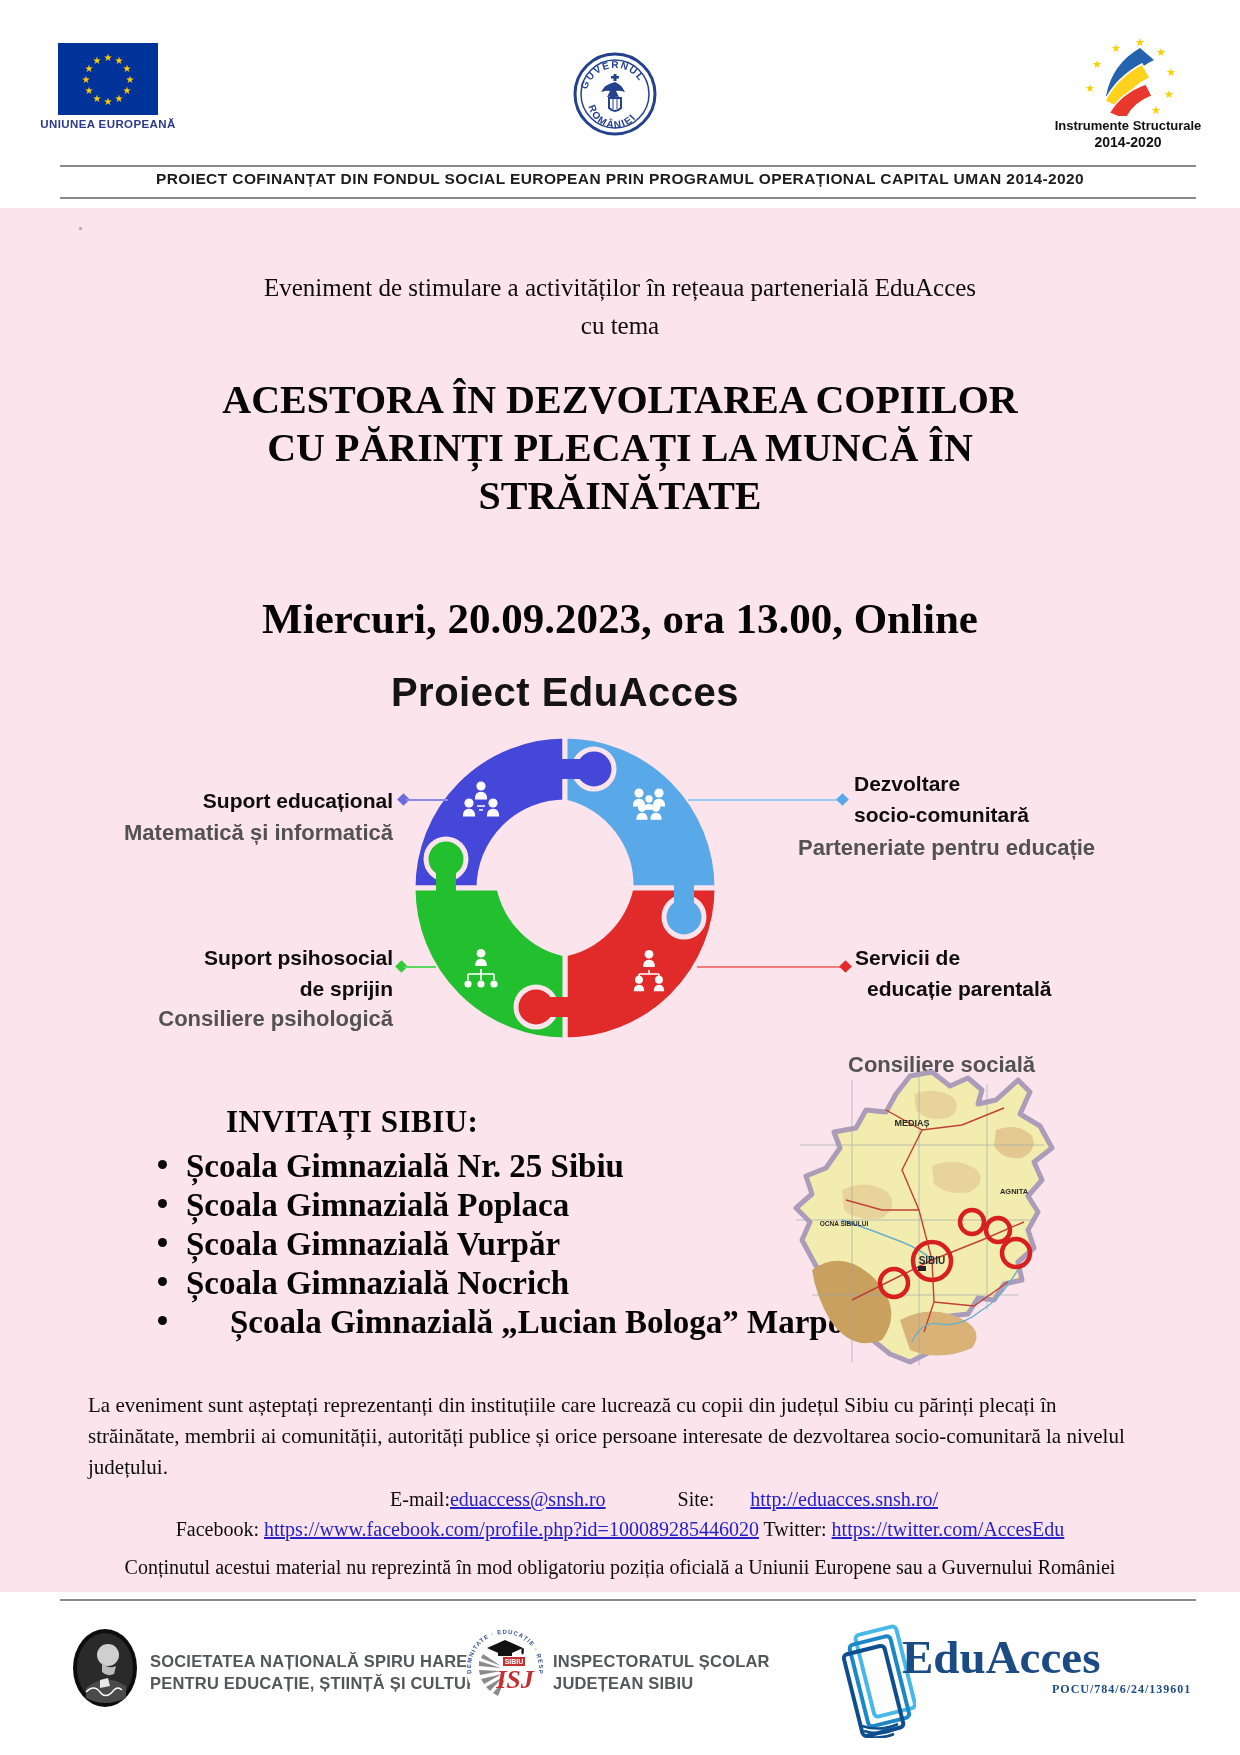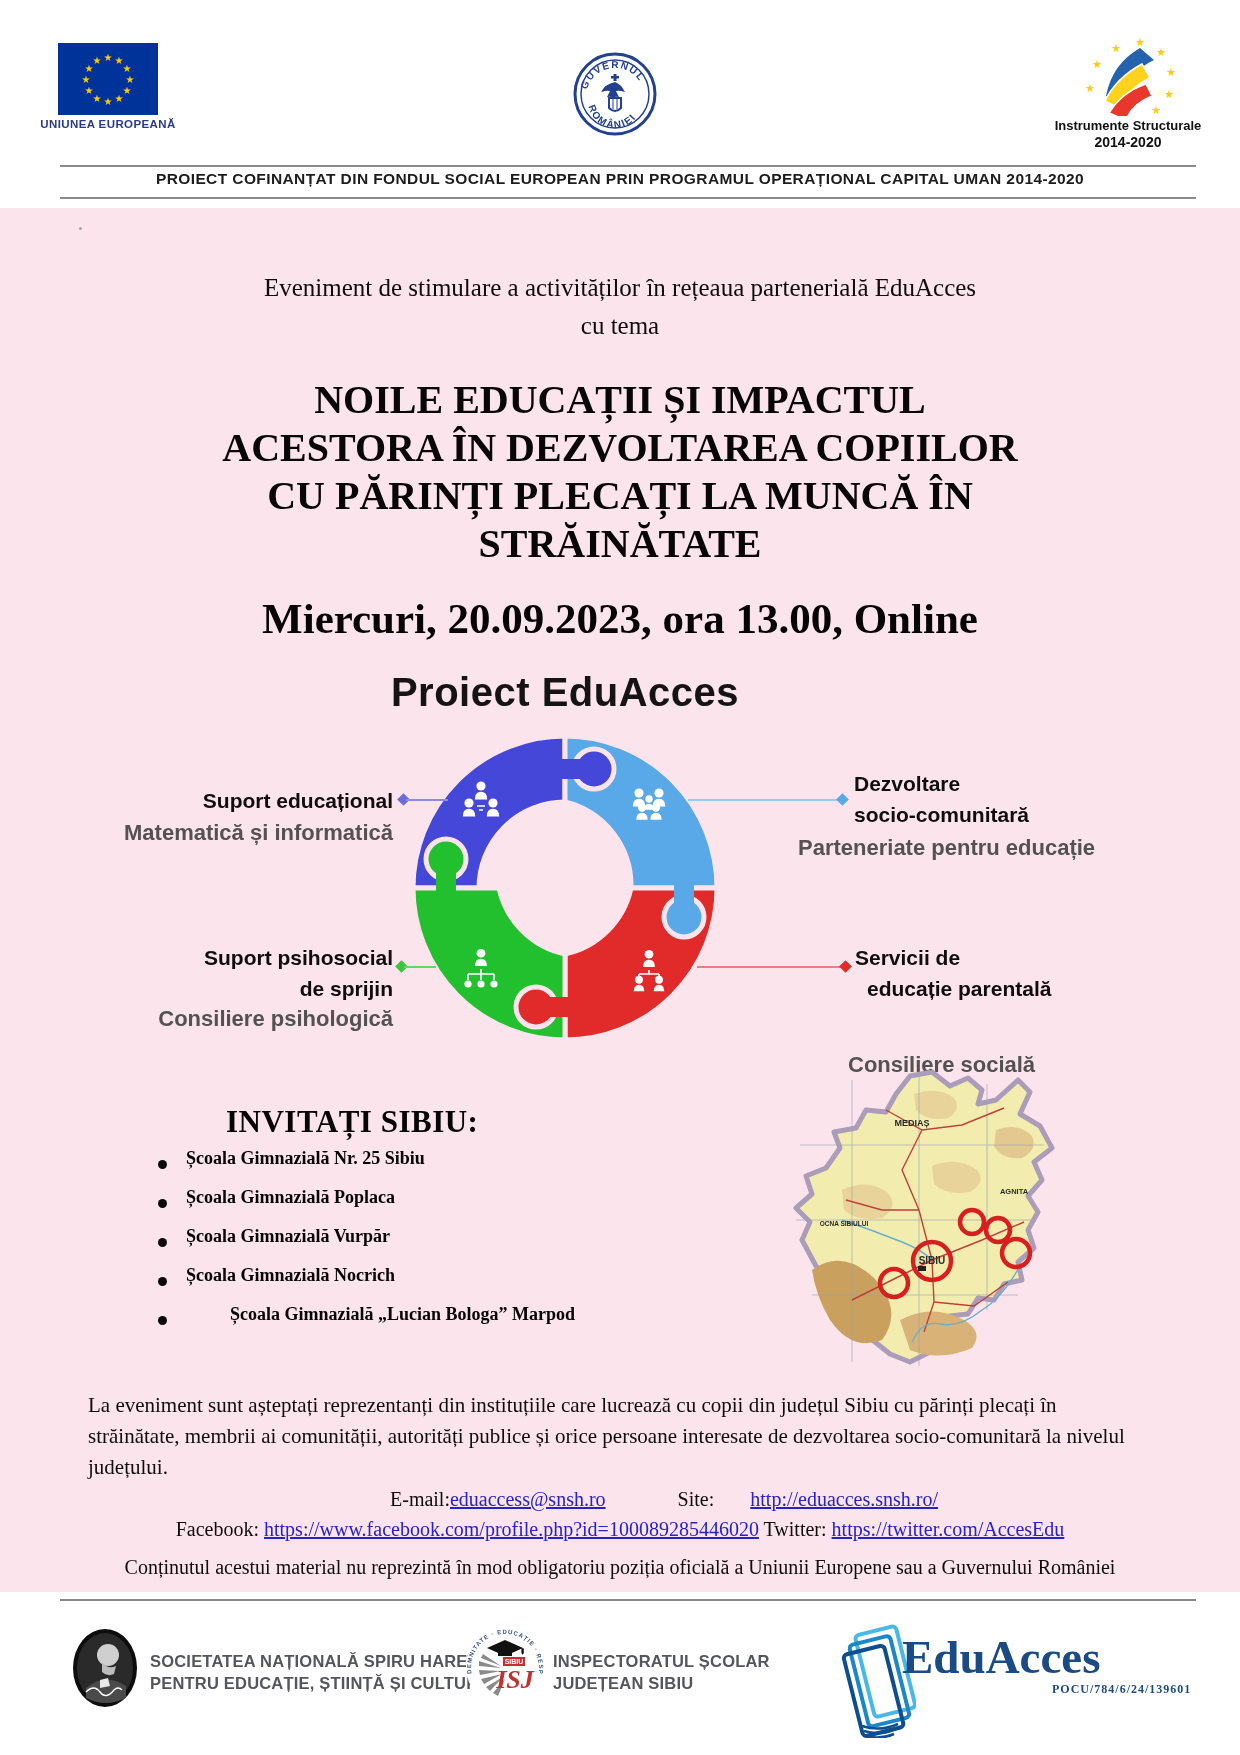--- a/index.html
+++ b/index.html
@@ -32,21 +32,21 @@
   .dg-label{font:bold 21px "Liberation Sans",sans-serif;color:#0e0e0e;line-height:31px;}
   .dg-sub{font:bold 22px "Liberation Sans",sans-serif;color:#525252;}
   .dg-label div:empty{display:none;}
   .conn{height:2px;}
   .diamond{width:9px;height:9px;transform:rotate(45deg);}
 
   
   .inv-heading{left:226px;top:1104px;font-weight:bold;font-size:31px;color:#050505;letter-spacing:.5px;}
   .school-row{left:158px;width:620px;display:flex;align-items:flex-start;}
   .school-bullet{width:9px;height:9px;border-radius:50%;background:#0a0a0a;margin-top:12px;flex:0 0 auto;}
-  .school-text{margin-left:19px;font-weight:bold;font-size:18px;color:#050505;white-space:nowrap;}
+  .school-text{margin-left:19px;font-weight:bold;font-size:33px;color:#050505;white-space:nowrap;}
 
   .paragraph{left:88px;top:1390px;width:1064px;font-size:21px;
              line-height:31px;color:#0d0d0d;}
   .contacts{left:0;width:1240px;text-align:center;font-size:20px;color:#0d0d0d;}
   .contacts a{color:#2522c8;text-decoration:underline;}
   .disclaimer{left:0;top:1556px;width:1240px;text-align:center;font-size:20px;color:#0d0d0d;}
 
   
   .footer-text{font:bold 16.5px "Liberation Sans",sans-serif;color:#55565a;line-height:22px;letter-spacing:.2px;}
   .eduacces-word{font-family:"Liberation Serif",serif;font-weight:bold;font-size:47px;color:#1b4b85;}
@@ -124,21 +124,20 @@
 <div class="abs banner-text">PROIECT COFINANȚAT DIN FONDUL SOCIAL EUROPEAN PRIN PROGRAMUL OPERAȚIONAL CAPITAL UMAN 2014-2020</div>
 <div class="abs hline" style="top:197px;"></div>
 
 <div class="abs pink"></div>
 <div class="abs stray-dot"></div>
 
 <div class="abs intro" style="top:274px;">Eveniment de stimulare a activităților în rețeaua partenerială EduAcces</div>
 <div class="abs intro" style="top:312px;">cu tema</div>
 
 <div class="abs event-title" style="top:376px;">
-  <div>NOILE EDUCAȚII ȘI IMPACTUL</div>
   <div>ACESTORA ÎN DEZVOLTAREA COPIILOR</div>
   <div>CU PĂRINȚI PLECAȚI LA MUNCĂ ÎN</div>
   <div>STRĂINĂTATE</div>
 </div>
 
 <div class="abs date-line">Miercuri, 20.09.2023, ora 13.00, Online</div>
 
 <div class="abs diagram-title">Proiect EduAcces</div>
 
 <div class="abs" style="left:380px;top:718px;">

